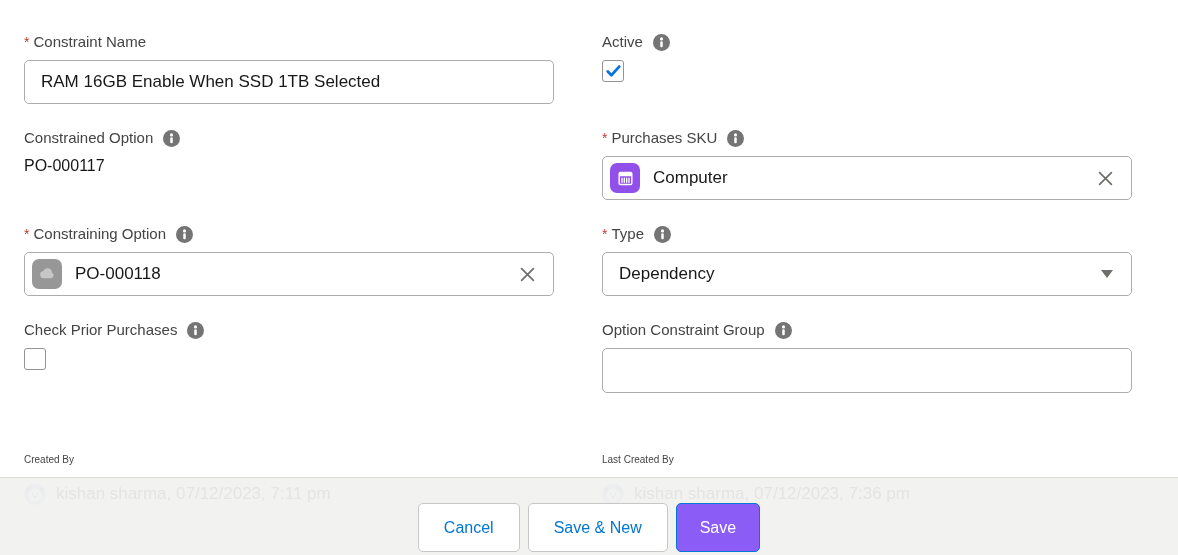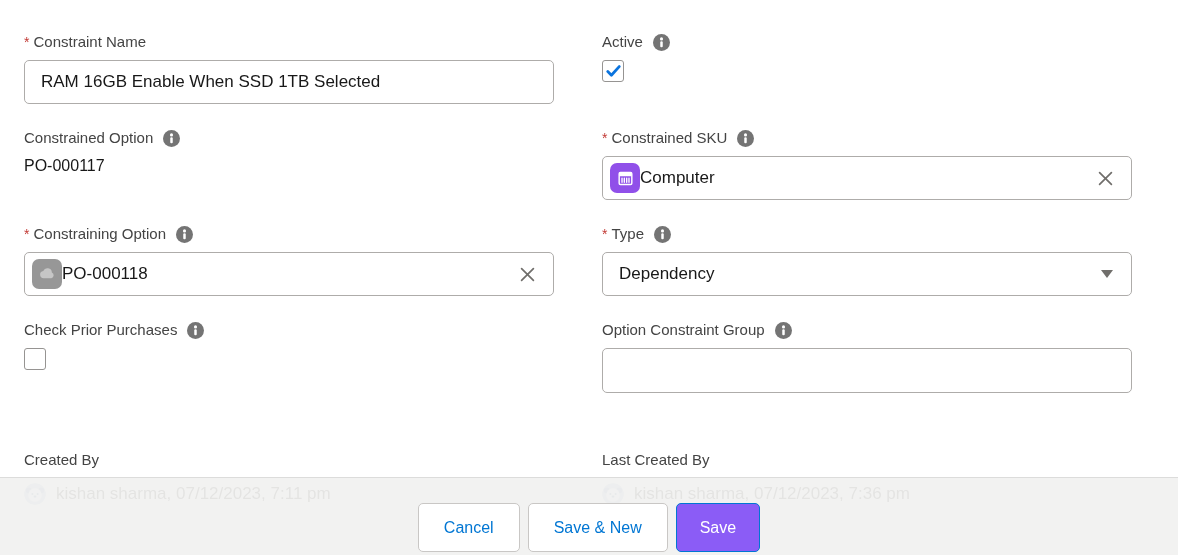--- a/index.html
+++ b/index.html
@@ -28,21 +28,21 @@
   .req { color: #c23934; margin-right: 4px; font-size: 14px; }
   .info-icon { margin-left: 10px; width: 17px; height: 17px; display: inline-flex; flex: none; cursor: pointer; }
   .text-input, .lookup, .combobox {
     width: 100%; height: 44px;
     border: 1px solid #aeacaa; border-radius: 5px;
     background: #ffffff;
     font-size: 17px; color: #181818;
     font-family: "Liberation Sans", sans-serif;
   }
   .text-input { padding: 0 16px; outline: none; }
-  .lookup { display: flex; align-items: center; padding: 0 14px 0 7px; cursor: pointer; }
+  .lookup { display: flex; align-items: center; padding: 0 14px 0 7px; gap: 13px; cursor: pointer; }
   .obj-icon {
     width: 30px; height: 30px; border-radius: 7px;
     display: flex; align-items: center; justify-content: center; flex: none;
   }
   .obj-icon.product { background: #9050e9; }
   .obj-icon.record  { background: #979797; }
   .lookup-text { flex: 1; }
   .clear-btn { background: none; border: none; padding: 2px; margin: 0; display: flex; cursor: pointer; }
   .combobox { display: flex; align-items: center; justify-content: space-between; padding: 0 18px 0 16px; cursor: pointer; }
   .arrow-down {
@@ -56,21 +56,21 @@
     background: #fff;
     display: inline-flex; align-items: center; justify-content: center;
     cursor: pointer;
   }
   .static-value { font-size: 16px; color: #181818; margin-top: 9px; }
   .system-grid {
     display: grid; grid-template-columns: 1fr 1fr; column-gap: 48px;
     padding: 0 46px 0 24px; margin-top: 57px;
     position: relative; z-index: 2;
   }
-  .system-label { font-size: 15px; color: #444444; line-height: 20px; }
+  .system-label { font-size: 10px; color: #444444; line-height: 20px; }
   .system-value {
     display: flex; align-items: center; gap: 10px;
     margin-top: 13px; font-size: 17px; color: #706e6b;
   }
   .avatar { width: 22px; height: 22px; border-radius: 50%; flex: none; overflow: hidden; }
   .footer {
     position: absolute; left: 0; right: 0; bottom: 0; height: 78px;
     background: rgba(241, 241, 240, 0.9);
     border-top: 1px solid rgba(0,0,0,0.09);
     z-index: 3;
@@ -128,21 +128,21 @@
             <rect x="7.25" y="7.3" width="2.5" height="6" rx="1.1" fill="#fff"></rect>
           </svg>
       </span>
     </div>
     <div class="static-value">PO-000117</div>
   </div>
 
   <div class="field">
     <div class="label-row">
       <span class="req">*</span>
-      <span>Constrained SKU</span>
+      <span>Purchases SKU</span>
       <span class="info-icon">
         <svg width="17" height="17" viewBox="0 0 17 17">
             <circle cx="8.5" cy="8.5" r="8.5" fill="#747474"></circle>
             <circle cx="8.5" cy="4.9" r="1.55" fill="#fff"></circle>
             <rect x="7.25" y="7.3" width="2.5" height="6" rx="1.1" fill="#fff"></rect>
           </svg>
       </span>
     </div>
     <div class="lookup">
       <span class="obj-icon product">

